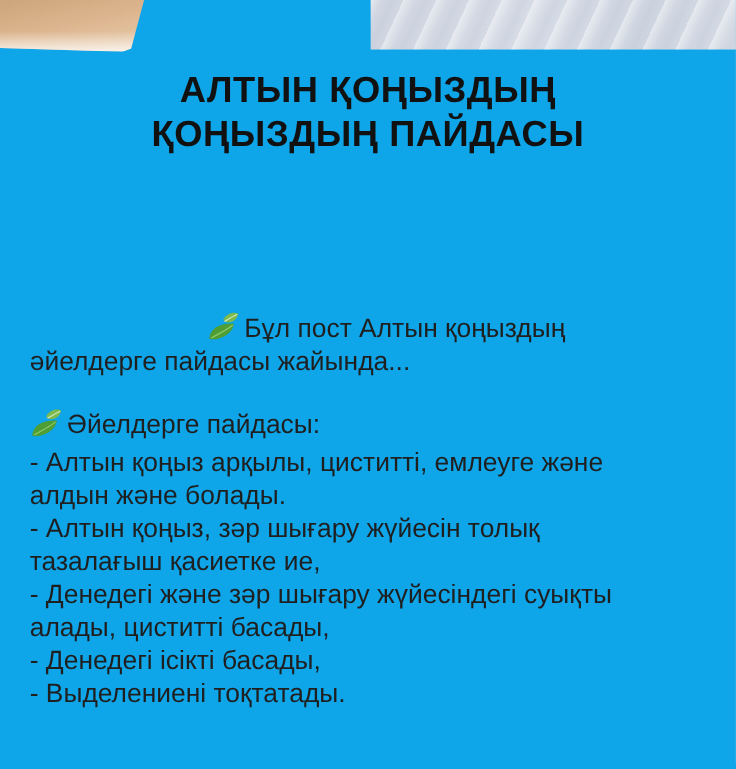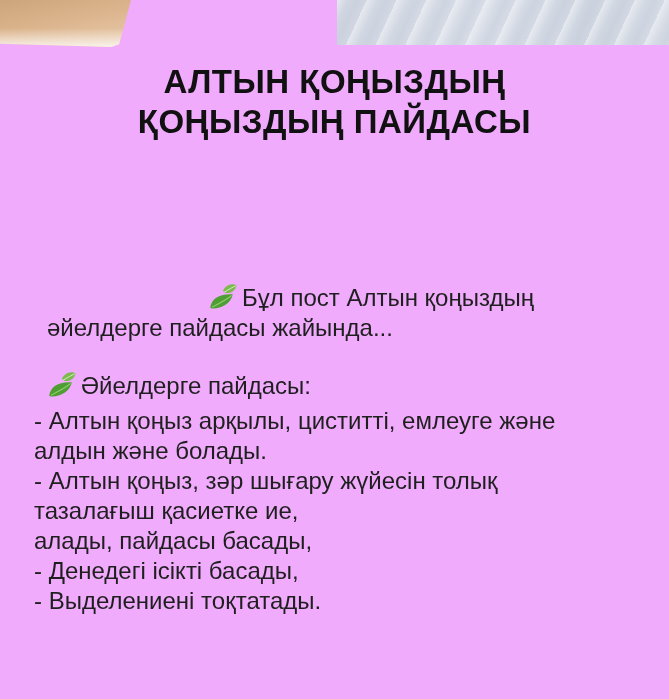--- a/index.html
+++ b/index.html
@@ -1,21 +1,21 @@
 <!DOCTYPE html>
 <html><head>
 <meta charset="utf-8">
 <style>
   html, body { margin: 0; padding: 0; background: #ffffff; }
 
   .page {
     position: relative;
     width: 669px;
     height: 699px;
-    background: #f0abfc;
+    background: #0ea5e9;
     overflow: hidden;
     font-family: "Liberation Sans", sans-serif;
   }
 
   
   .skin-fragment {
     position: absolute;
     top: 0; left: 0;
     width: 131px; height: 47px;
     clip-path: polygon(0 0, 100% 0, 91% 94%, 85% 100%, 0 93%);
@@ -48,38 +48,37 @@
     font-size: 33px;
     line-height: 40px;
     letter-spacing: 0.5px;
     color: #111111;
   }
 
   .body-text {
     color: #1f1f1f;
     font-size: 24px;
     line-height: 30px;
-    margin-left: 20px;
   }
 
   .intro {
     position: absolute;
     top: 283px; left: 27px; right: 20px;
   }
   .intro-line1 { padding-left: 161px; white-space: nowrap; }
 
   .section-heading {
     position: absolute;
     top: 371px; left: 27px; right: 20px;
     white-space: nowrap;
   }
 
   .bullets {
     position: absolute;
-    top: 406px; left: 14px; right: 20px;
+    top: 406px; left: 27px; right: 20px;
   }
   .bullet-line { height: 30px; white-space: nowrap; }
 
   .leaf {
     display: inline-block;
     width: 30px; height: 30px;
     vertical-align: -7px;
     margin-right: 4px;
   }
 </style>
@@ -119,18 +118,19 @@
         <path d="M6 32 C13 28, 24 23, 31 17" stroke="#8fcb6b" stroke-width="1.5" fill="none" stroke-linecap="round"></path>
       </svg>
     </span><span>Әйелдерге пайдасы:</span>
   </div>
 
   <div class="bullets body-text">
     <div class="bullet-line">- Алтын қоңыз арқылы, циститті, емлеуге және</div>
     <div class="bullet-line">алдын және болады.</div>
     <div class="bullet-line">- Алтын қоңыз, зәр шығару жүйесін толық</div>
     <div class="bullet-line">тазалағыш қасиетке ие,</div>
-    <div class="bullet-line">алады, пайдасы басады,</div>
+    <div class="bullet-line">- Денедегі және зәр шығару жүйесіндегі суықты</div>
+    <div class="bullet-line">алады, циститті басады,</div>
     <div class="bullet-line">- Денедегі ісікті басады,</div>
     <div class="bullet-line">- Выделениені тоқтатады.</div>
   </div>
 
 </div>
 
 </body></html>

